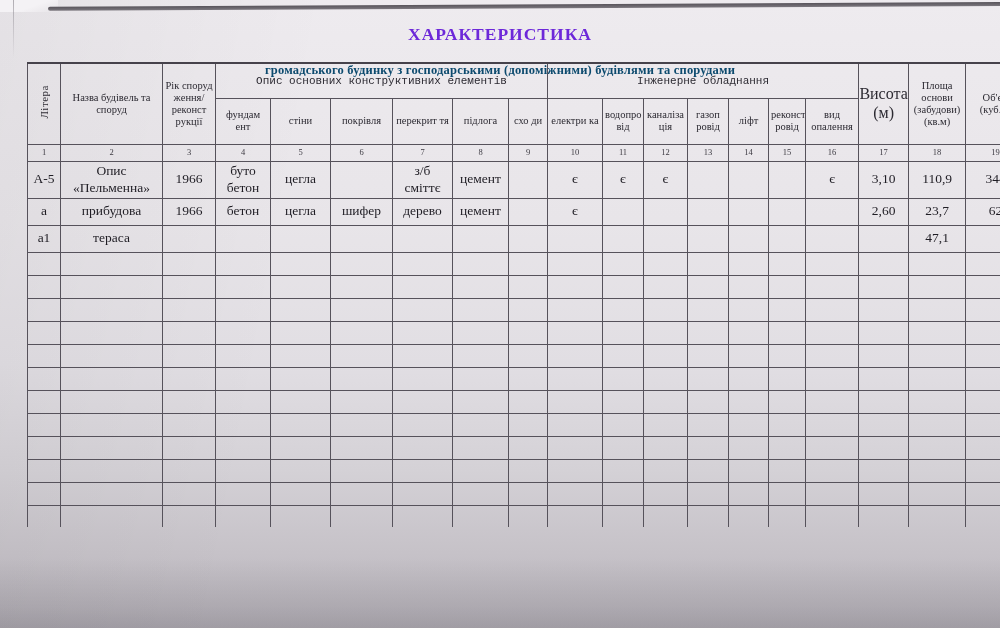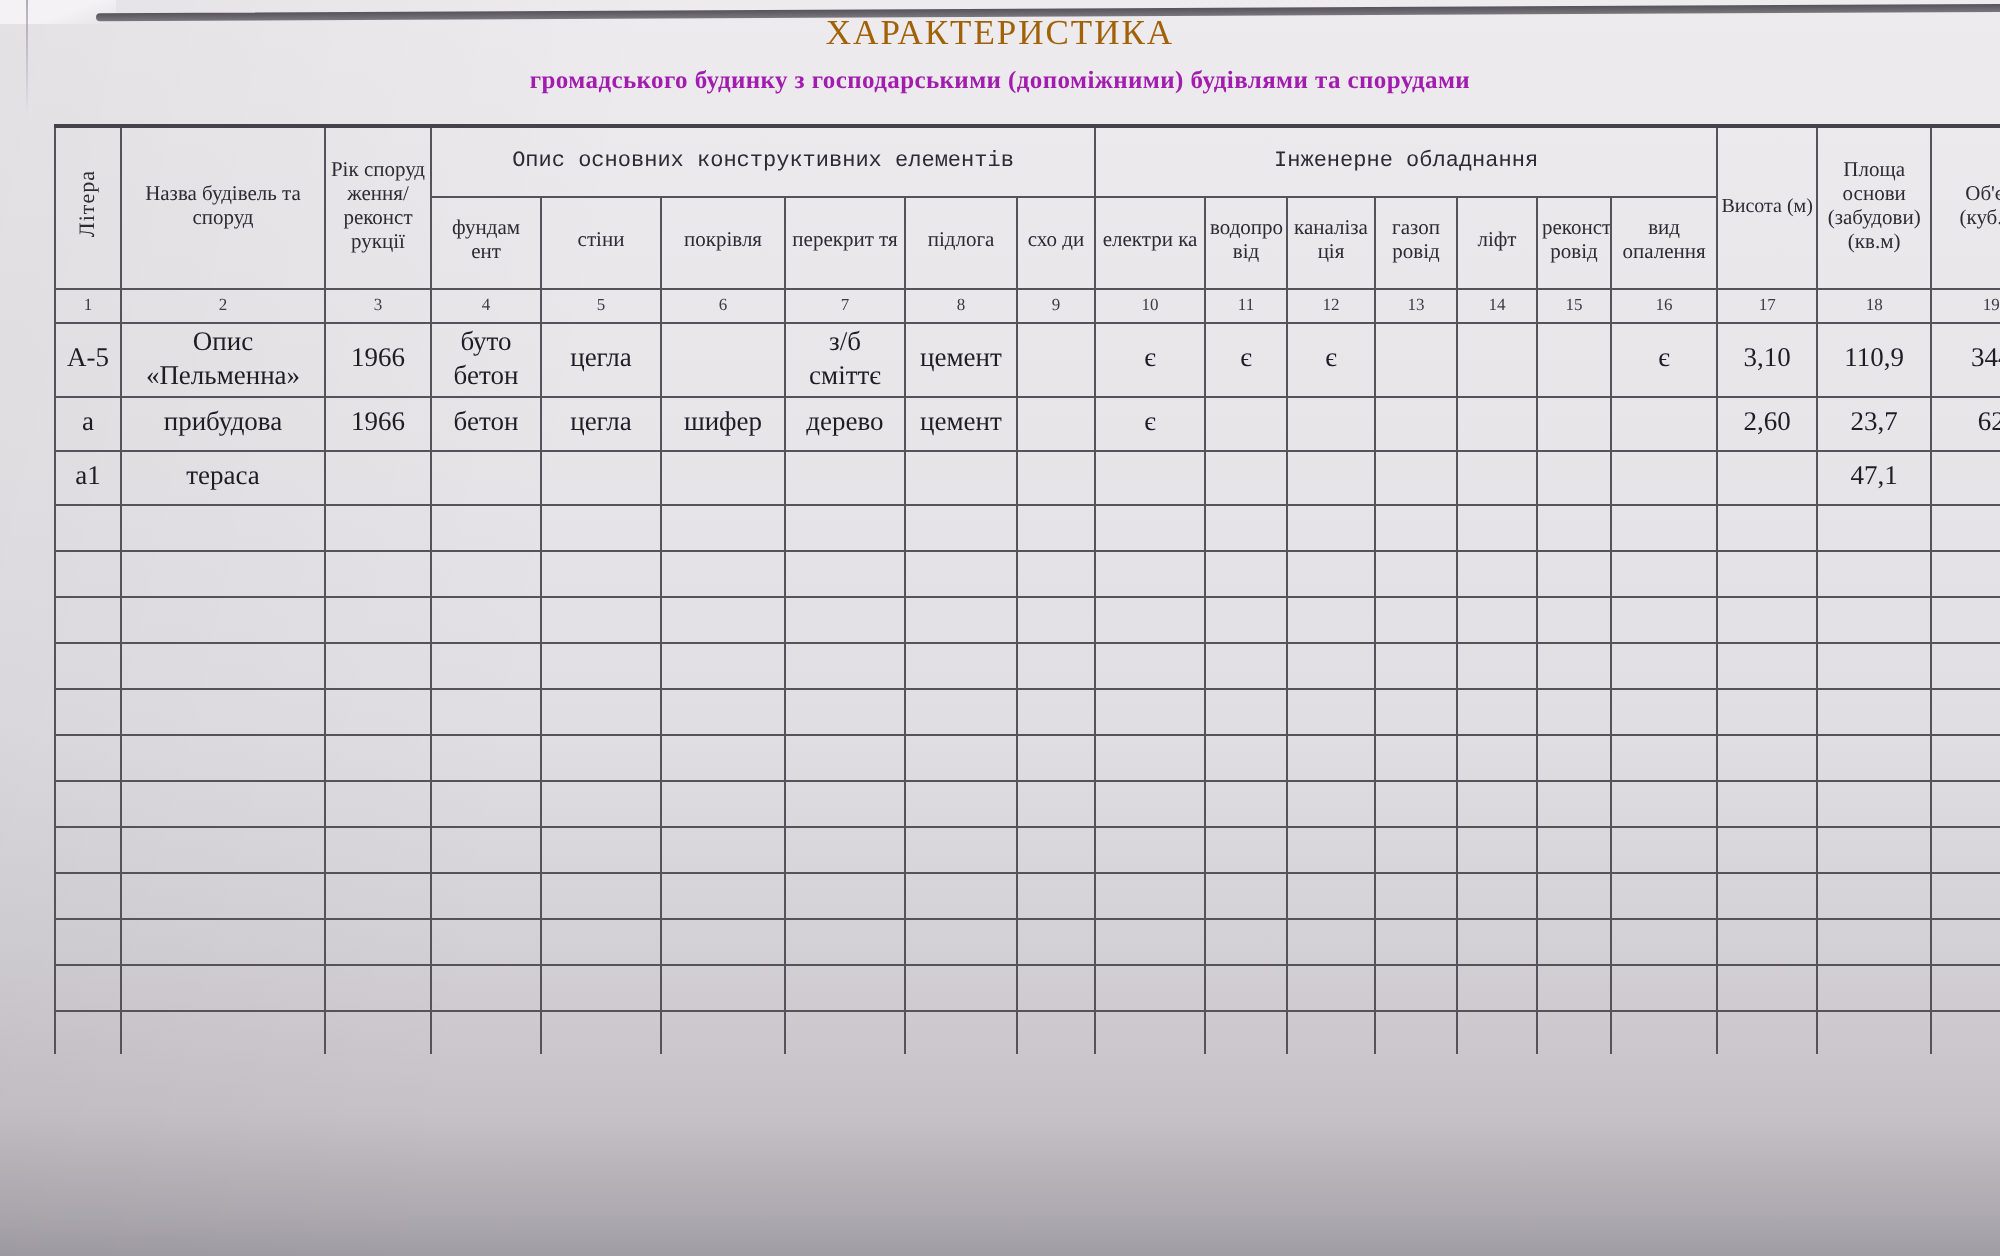--- a/index.html
+++ b/index.html
@@ -23,25 +23,25 @@
   .paper-corner {
     position: absolute; top: 0; left: 0; width: 58px; height: 12px;
     background: linear-gradient(160deg, #f4f2f5 55%, rgba(244,242,245,0) 100%);
   }
   .paper-left-edge {
     position: absolute; top: 0; left: 13px; width: 1px; height: 58px;
     background: linear-gradient(180deg, rgba(120,116,124,0.55), rgba(120,116,124,0));
   }
   .title-block { position: absolute; top: 6px; left: 0; width: 1000px; text-align: center; }
   .doc-title {
-    font-size: 17.5px; font-weight: normal; letter-spacing: 1px;
-    color: #a16207; margin: 0;
+    font-size: 17.5px; font-weight: bold; letter-spacing: 1px;
+    color: #6d28d9; margin: 18px;
   }
   .doc-subtitle {
-    font-size: 12.5px; font-weight: bold; color: #a21caf;
+    font-size: 12.5px; font-weight: bold; color: #0c4a6e;
     margin: 6px 0 0 0; letter-spacing: 0.2px;
   }
   .table-clip {
     position: absolute; left: 27px; top: 62px;
     width: 973px; height: 465px; overflow: hidden;
   }
   table.char-table {
     border-collapse: collapse; table-layout: fixed;
     width: 998px;
   }
@@ -50,21 +50,21 @@
     padding: 0 2px;
     text-align: center; vertical-align: middle;
     overflow: hidden;
     font-weight: normal;
     background: transparent;
   }
   .char-table { border-top: 2.5px solid #46424b; border-left: 1.5px solid #4c4851; border-bottom: 1.5px solid #4c4851; }
   th.group-h { font-size: 11px; height: 35px; line-height: 1.1; color: #2c2a32; font-family: Liberation Mono, monospace; }
   th.sub-h   { font-size: 10.5px; height: 46px; line-height: 1.12; color: #2c2a32; }
   th.tall-h  { font-size: 10.5px; line-height: 1.15; color: #2c2a32; }
-  th.height-h{ font-size: 10px; padding: 0; }
+  th.height-h{ font-size: 16px; padding: 0; }
   tr.num-row td { height: 17px; font-size: 8.5px; line-height: 1; color: #3c3a42; padding: 0; }
   tr.data-row td { font-size: 13.5px; line-height: 1.2; color: #1f1d24; }
   tr.data-row-1 td { height: 37px; }
   tr.data-row-2 td, tr.data-row-3 td { height: 27px; }
   tr.empty-row td { height: 23px; }
   th.vertical {
     padding: 0;
   }
   th.vertical span {
     display: inline-block;

